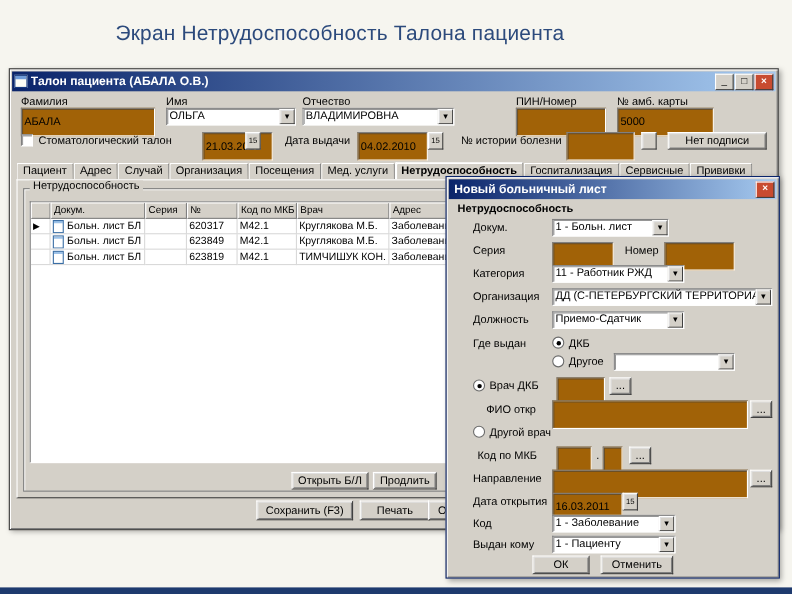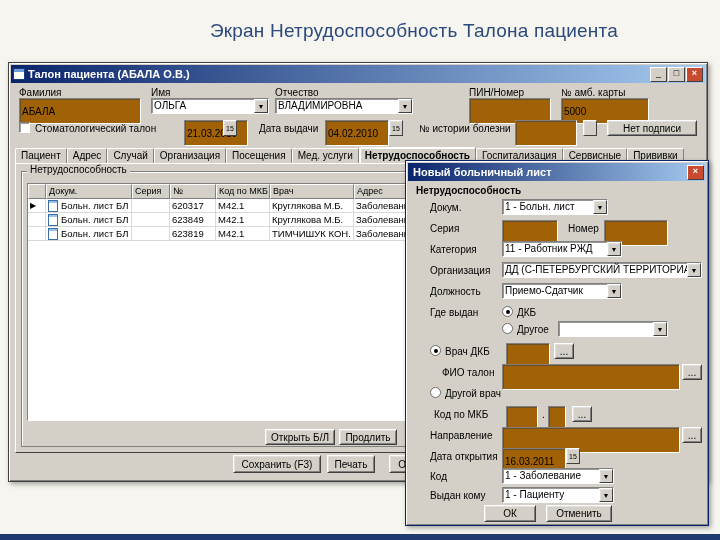--- a/index.html
+++ b/index.html
@@ -1,19 +1,19 @@
 <!DOCTYPE html>
 <html><head>
 <meta charset="utf-8">
 <style>
   html,body{margin:0;padding:0}
   body{width:720px;height:540px;background:#f6f5ef;position:relative;overflow:hidden;
        font-family:"Liberation Sans",sans-serif;-webkit-font-smoothing:antialiased}
   .abs{position:absolute}
-  .slide-title{top:20px;left:0;width:618px;text-align:right;font-size:19px;color:#2c4a7c;letter-spacing:.2px}
+  .slide-title{top:20px;left:0;width:618px;text-align:center;font-size:19px;color:#2c4a7c;letter-spacing:.2px}
   .bottom-bar{left:0;bottom:0;width:720px;height:6px;background:#1e3a6e}
 
   
   .winframe{background:#d4d0c8;border:1px solid #404040;
             box-shadow:inset 1px 1px 0 #ffffff, inset -1px -1px 0 #808080, 2px 2px 5px rgba(0,0,0,.35)}
   .titlebar{left:2px;top:2px;right:2px;height:18px;background:linear-gradient(90deg,#0a246a,#a6caf0);
             display:flex;align-items:center;color:#fff;font-size:11px;font-weight:bold;padding:0 2px;box-sizing:border-box}
   .titlebar .ttl{flex:1;overflow:hidden;white-space:nowrap;margin-left:3px}
   .win-ico{width:12px;height:12px;background:#fdfdf6;border:1px solid #15387e;box-sizing:border-box;
            box-shadow:inset 0 3px 0 #6f9bd8;flex:0 0 auto}
@@ -186,21 +186,21 @@
       <span class="bcell c6">Заболевание</span>
       <span class="bcell c7">18.03</span>
       <span class="bcell c8"></span>
     </div>
   </div>
 
   <div class="abs btn" style="left:256px;top:366px;width:70px;height:16px">Открыть Б/Л</div>
   <div class="abs btn" style="left:330px;top:366px;width:58px;height:16px">Продлить</div>
 
   <div class="abs btn" style="left:224px;top:392px;width:88px;height:18px">Сохранить (F3)</div>
-  <div class="abs btn" style="left:318px;top:392px;width:48px;height:18px">Печать</div>
+  <div class="abs btn" style="left:318px;top:392px;width:64px;height:18px">Печать</div>
   <div class="abs btn" style="left:380px;top:392px;width:64px;height:18px">Отменить</div>
 </div>
 
 <div class="abs winframe" style="left:405px;top:160px;width:302px;height:364px;z-index:10;border-color:#0a246a">
 
   <div class="abs titlebar">
     <span class="ttl">Новый больничный лист</span>
     <span class="cap-btn close">×</span>
   </div>
 
@@ -244,21 +244,21 @@
   <div class="abs combo" style="left:152px;top:160px;width:110px">
     <span class="ct"></span>
     <span class="ca">▼</span>
   </div>
 
   <span class="abs radio checked" style="left:24px;top:184px"></span>
   <div class="abs lbl" style="left:39px;top:185px">Врач ДКБ</div>
   <input class="abs tb" style="left: 100px; top: 182px; width: 44px;" value="">
   <div class="abs btn" style="left:148px;top:182px;width:20px;height:16px">...</div>
 
-  <div class="abs lbl" style="left:36px;top:206px">ФИО талон</div>
+  <div class="abs lbl" style="left:36px;top:206px">ФИО откр</div>
   <input class="abs tb" style="left: 96px; top: 203px; width: 178px;" value="">
   <div class="abs btn" style="left:276px;top:203px;width:20px;height:16px">...</div>
 
   <span class="abs radio" style="left:24px;top:226px"></span>
   <div class="abs lbl" style="left:39px;top:227px">Другой врач</div>
 
   <div class="abs lbl" style="left:28px;top:248px">Код по МКБ</div>
   <input class="abs tb" style="left: 100px; top: 245px; width: 32px;">
   <div class="abs lbl" style="left:136px;top:248px">.</div>
   <input class="abs tb" style="left: 142px; top: 245px; width: 18px;">

